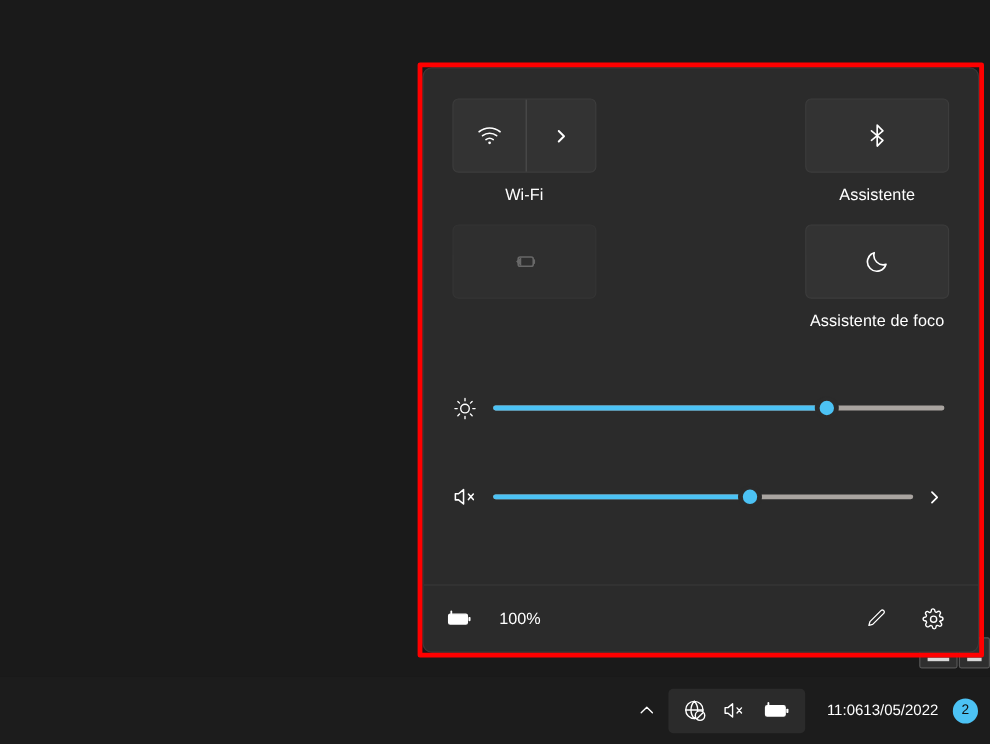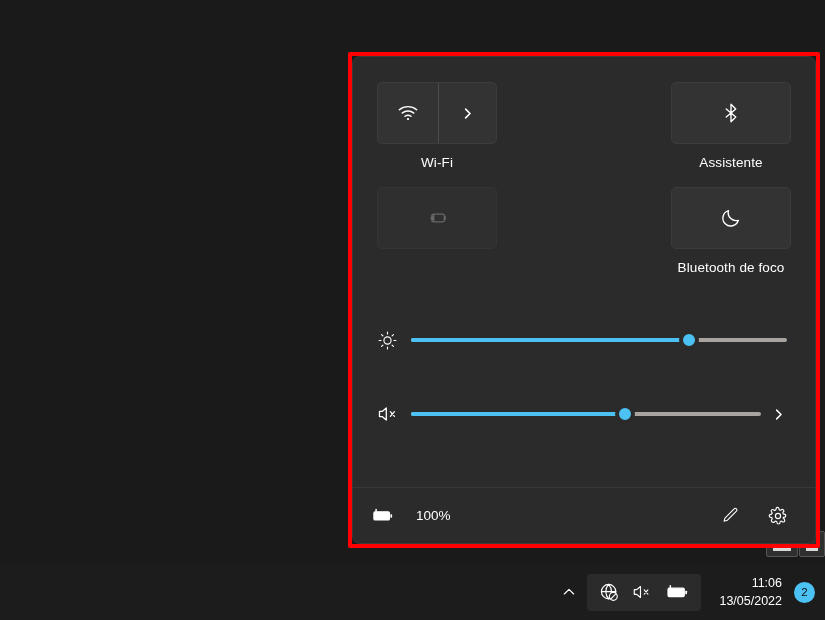--- a/index.html
+++ b/index.html
@@ -240,21 +240,21 @@
     align-items: center;
     gap: 12px;
     padding: 8px 12px;
     background: #2b2b2b;
     border-radius: 4px;
     color: #ffffff;
   }
 
   #clock {
     display: flex;
-    flex-direction: column;
+    flex-direction: row;
     align-items: flex-end;
     margin-left: 18px;
     color: #ffffff;
     font-size: 12.5px;
     line-height: 1.45;
   }
 
   #notification-badge {
     margin-left: 12px;
     width: 21px; height: 21px;
@@ -339,21 +339,21 @@
       </div>
 
       <div class="qs-cell">
         <div class="qs-tile">
           <span>
             <svg width="22" height="22" viewBox="0 0 24 24" fill="none" stroke="#ffffff" stroke-width="1.5" stroke-linecap="round" stroke-linejoin="round">
               <path d="M20 14.5A8.6 8.6 0 0 1 9.3 3.9 8.6 8.6 0 1 0 20 14.5z"></path>
             </svg>
           </span>
         </div>
-        <div class="qs-label">Bluetooth de foco</div>
+        <div class="qs-label">Assistente de foco</div>
       </div>
 
 
     </div>
   </div>
 
   <div class="qs-sliders">
 
     <div class="slider-row">
       <div class="slider-icon">

